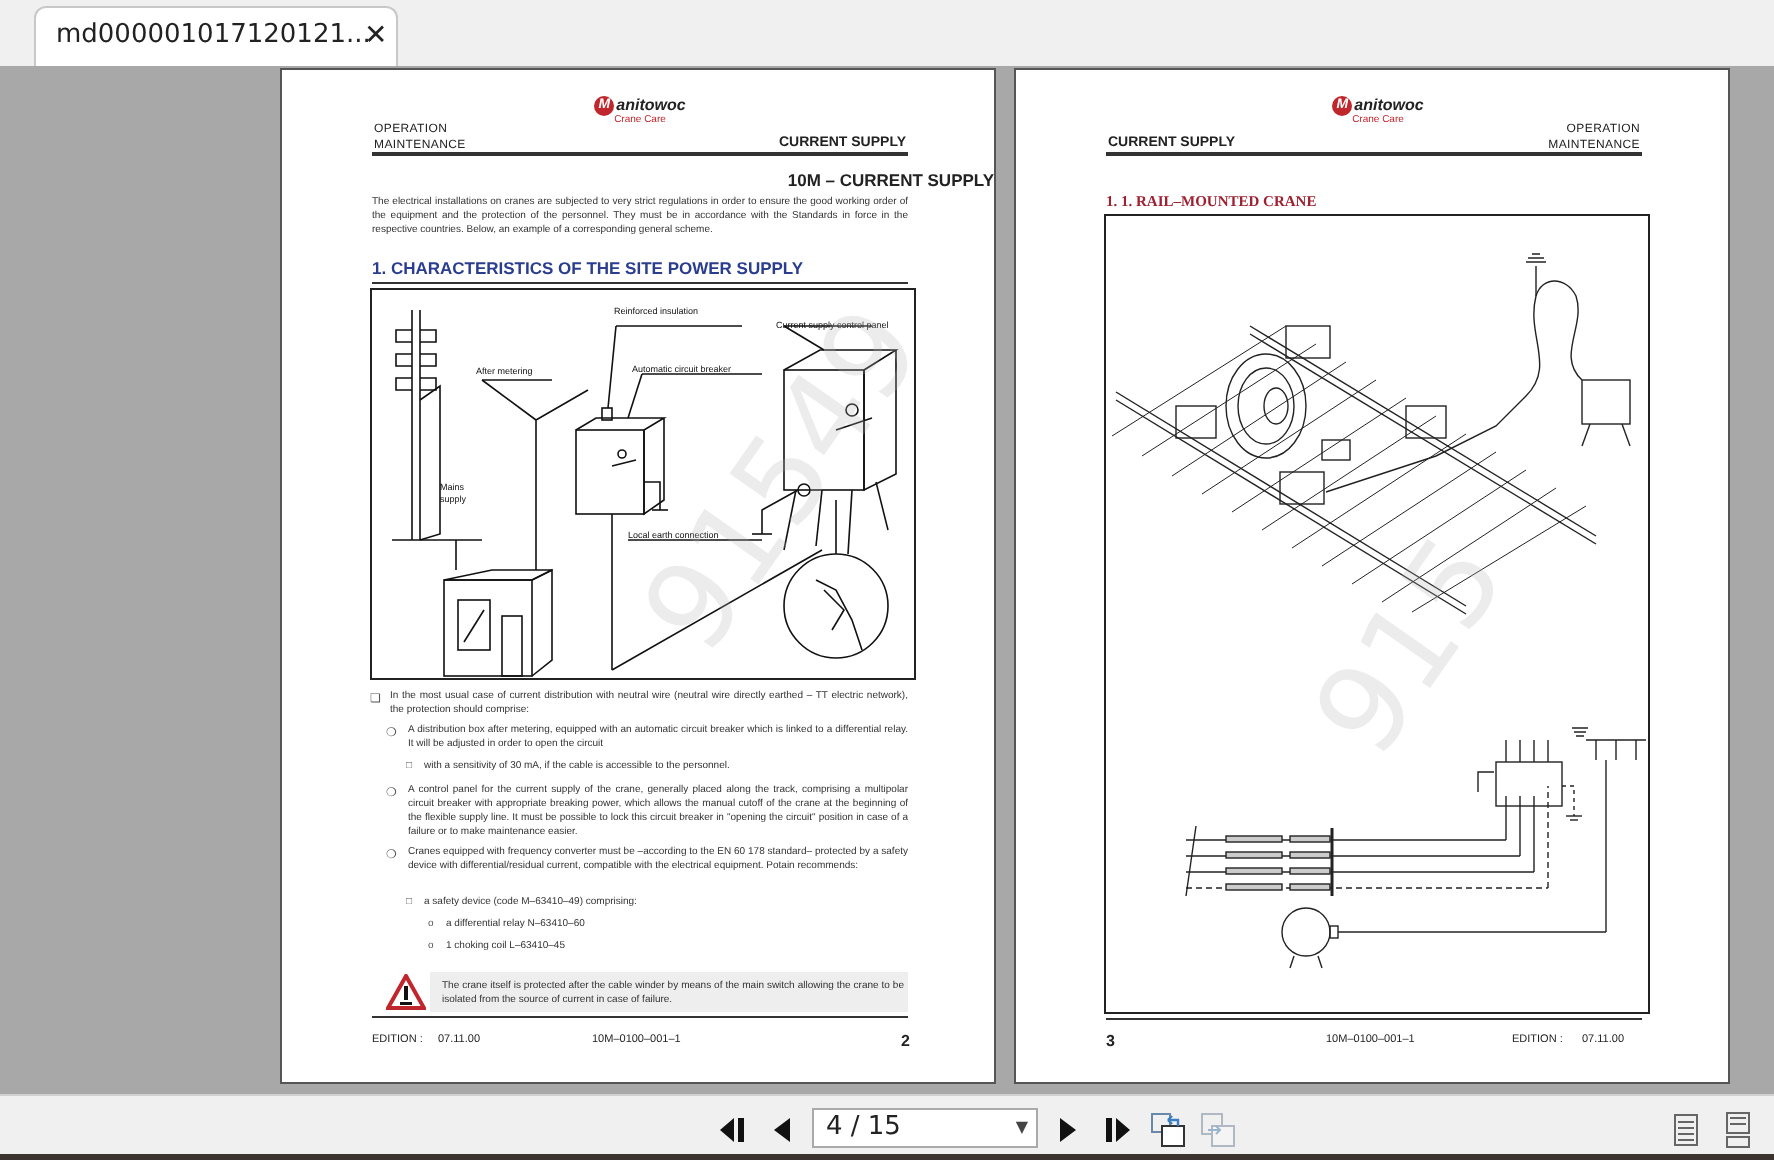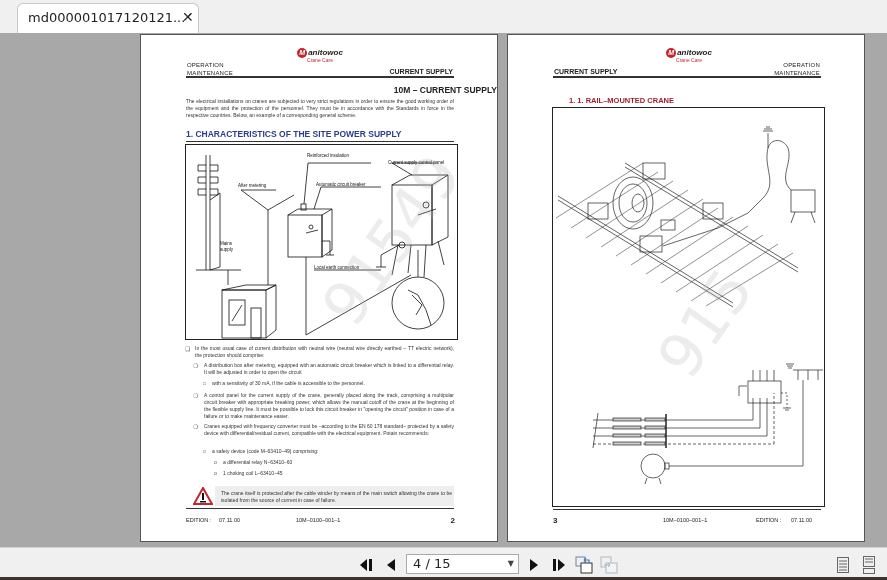--- a/index.html
+++ b/index.html
@@ -178,21 +178,21 @@
       <div class="brand"><span class="m">M</span><span>anitowoc</span></div>
       <div class="sub">Crane Care</div>
     </div>
     <div class="hdr-title" style="left:46px; top:33px;">CURRENT SUPPLY</div>
     <div class="hdr-small" style="right:44px; top:26px; text-align:right;">
       <div>OPERATION</div>
       <div>MAINTENANCE</div>
     </div>
     <div class="rule" style="left:45px; right:43px; top:41px;"></div>
 
-    <div class="section red" style="left:61px; top:61px;">1. 1. RAIL–MOUNTED CRANE</div>
+    <div class="section red" style="left:45px; top:61px;font-family:Liberation Serif, serif;">1. 1. RAIL–MOUNTED CRANE</div>
 
     <div class="figure" style="left:44px; top:72px; width:271px; height:398px;">
       <svg width="271" height="398" viewBox="0 0 271 398" style="position:absolute;left:0;top:0;">
         <g stroke="#222" fill="none" stroke-width="0.7">
 
           <line x1="72" y1="55" x2="245" y2="160"></line>
             <line x1="72" y1="59" x2="245" y2="164"></line>
           <line x1="5" y1="88" x2="180" y2="195"></line>
             <line x1="5" y1="92" x2="180" y2="199"></line>
 

